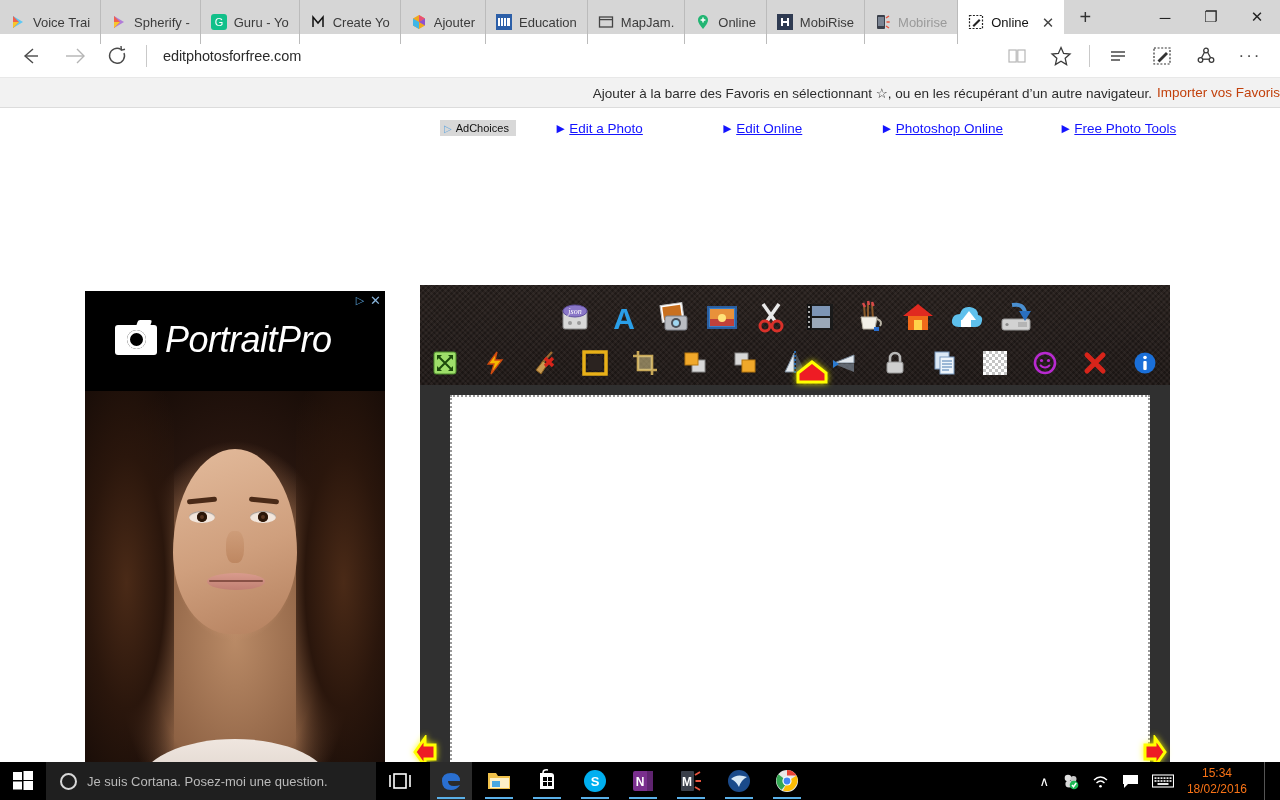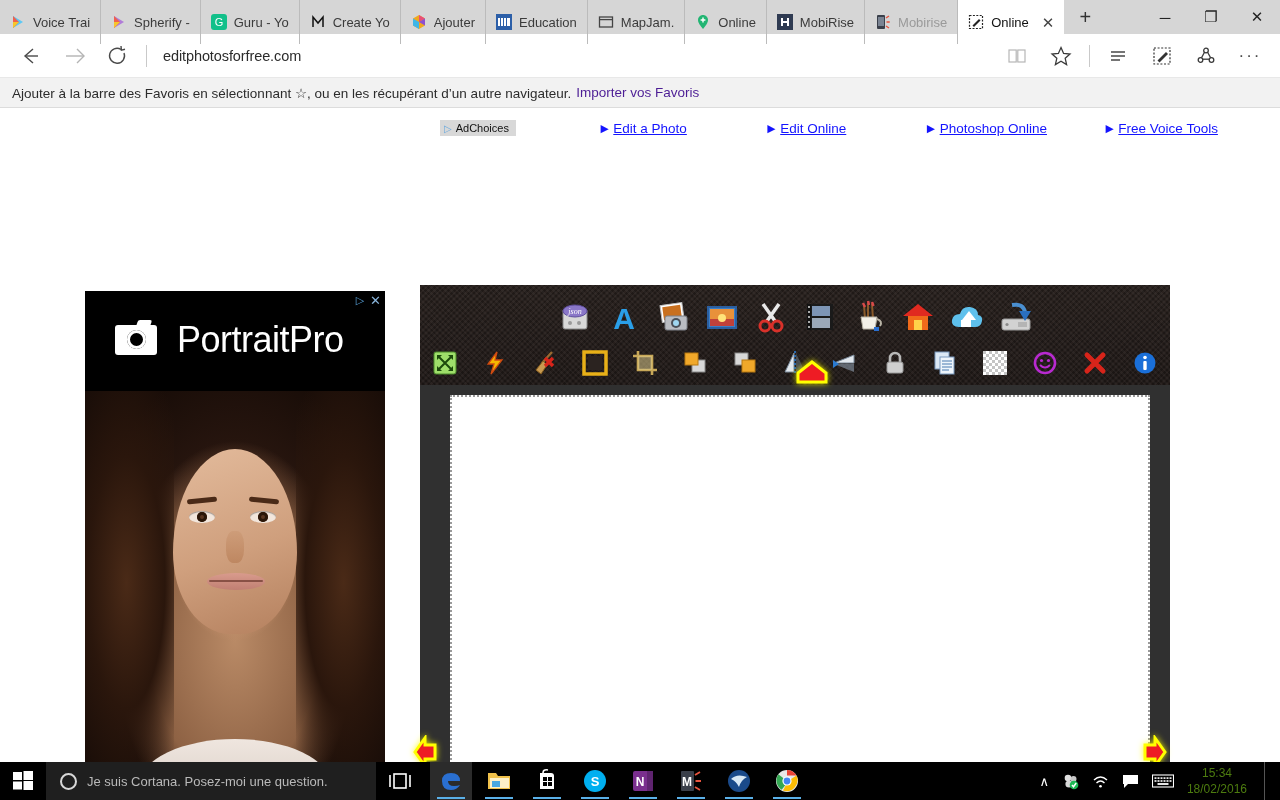--- a/index.html
+++ b/index.html
@@ -39,22 +39,22 @@
             border-bottom:1px solid #e8e8e8; }
   .navbtn { width:44px; height:44px; display:flex; align-items:center; justify-content:center;
             color:#4a4a4a; }
   .navsep { width:1px; height:22px; background:#c9c9c9; margin:0 6px; }
   .urlbox { flex:1; height:30px; display:flex; align-items:center; padding-left:10px;
             font-size:14.5px; color:#9b9b9b; letter-spacing:-0.1px; }
   .urlbox b { color:#2b2b2b; font-weight:400; }
   .navright { display:flex; align-items:center; }
 
   .favbar { height:30px; background:#f2f2f2; display:flex; align-items:center;
-            padding-left:12px; font-size:13.5px; color:#2c2c2c; border-bottom:1px solid #dcdcdc;}
-  .favbar a { color:#4c1d95; text-decoration:none; margin-left:5px; }
+            padding-left:12px; font-size:13.5px; color:#2c2c2c; border-bottom:1px solid #dcdcdc;justify-content:flex-end;}
+  .favbar a { color:#c2410c; text-decoration:none; margin-left:5px; }
 
   
   .page { position:relative; height:654px; background:#ffffff; }
 
   .adlinks { position:absolute; left:0; top:0; width:100%; height:40px;
              display:flex; align-items:center; padding-left:440px; gap:0; }
   .adchoices { background:#d8d8d8; color:#111; font-size:11px; padding:2px 7px 2px 4px;
                display:flex; align-items:center; gap:4px; }
   .adchoices .tri { color:#6aa9dd; font-size:10px; }
   .adlink { color:#1414ff; font-size:13.5px; text-decoration:underline; white-space:nowrap; }
@@ -62,21 +62,21 @@
 
   
   .ad {
     position:absolute; left:85px; top:183px; width:300px; height:578px;
     background:#000; overflow:hidden;
   }
   .ad-top { position:relative; height:100px; background:#000; }
   .ad-badges { position:absolute; right:4px; top:2px; display:flex; gap:6px; align-items:center; }
   .ad-badges .tri2 { color:#5aa5de; font-size:11px; }
   .ad-badges .xx { color:#8ab6dd; font-size:13px; }
-  .ad-logo { position:absolute; left:30px; top:28px; display:flex; align-items:center; gap:20px; }
+  .ad-logo { position:absolute; left:30px; top:28px; display:flex; align-items:center; gap:8px;font-style:italic; }
   .cam { width:42px; height:30px; background:#fff; border-radius:3px; position:relative; }
   .cam::before { content:""; position:absolute; left:12px; top:5px; width:19px; height:19px;
                  border-radius:50%; background:#000; box-shadow: inset 0 0 0 3px #fff; }
   .cam::after { content:""; position:absolute; left:22px; top:-5px; width:14px; height:7px;
                 background:#fff; transform:skewX(-18deg); border-radius:2px; }
   .ad-logo span { color:#fff; font-size:36px; font-weight:300; letter-spacing:-0.5px; }
 
   .ad-photo { position:absolute; left:0; top:100px; width:300px; height:425px; overflow:hidden;
               background:
                 radial-gradient(ellipse 62px 80px at 150px 170px, #d8a98a 0%, #c8936f 60%, rgba(200,147,111,0) 100%),
@@ -142,21 +142,21 @@
   .cortana .ph { color:#b9b9b9; font-size:13px; }
   .taskview { width:48px; height:38px; display:flex; align-items:center; justify-content:center; }
   .tbapps { display:flex; align-items:center; gap:6px; padding-left:6px; }
   .tbapp { width:42px; height:38px; display:flex; align-items:center; justify-content:center;
            position:relative; }
   .tbapp.run::after { content:""; position:absolute; bottom:1px; left:7px; width:28px; height:2px;
                       background:#5ab0e8; }
   .tbapp.active { background:#2b2b2b; }
   .tray { margin-left:auto; display:flex; align-items:center; gap:13px; padding-right:10px; }
   .tray .ti { color:#ffffff; font-size:13px; display:flex; align-items:center; }
-  .clock { color:#4d7c0f; font-size:12px; text-align:center; line-height:1.35; padding-right:4px; }
+  .clock { color:#f97316; font-size:12px; text-align:center; line-height:1.35; padding-right:4px; }
   .showdesk { width:6px; height:38px; border-left:1px solid #555; }
 </style>
 </head>
 <body>
 
 <div id="browser">
 
   <div class="tabstrip">
     <div class="tab">
       <span class="favicon">
@@ -343,31 +343,31 @@
     <a href="#">Importer vos Favoris</a>
   </div>
 
   <div class="page">
 
     <div class="adlinks">
       <div class="adchoices">
         <span class="tri">▷</span>
         <span>AdChoices</span>
       </div>
-      <a class="adlink" href="#" style="margin-left:82px;">
+      <a class="adlink" href="#" style="margin-left:38px;">
         <span class="arr">►</span><span>Edit a Photo</span>
       </a>
       <a class="adlink" href="#" style="margin-left:78px;">
         <span class="arr">►</span><span>Edit Online</span>
       </a>
       <a class="adlink" href="#" style="margin-left:78px;">
         <span class="arr">►</span><span>Photoshop Online</span>
       </a>
       <a class="adlink" href="#" style="margin-left:56px;">
-        <span class="arr">►</span><span>Free Voice Tools</span>
+        <span class="arr">►</span><span>Free Photo Tools</span>
       </a>
     </div>
 
     <div class="ad">
       <div class="ad-top">
         <div class="ad-badges">
           <span class="tri2">▷</span>
           <span class="xx">✕</span>
         </div>
         <div class="ad-logo">

